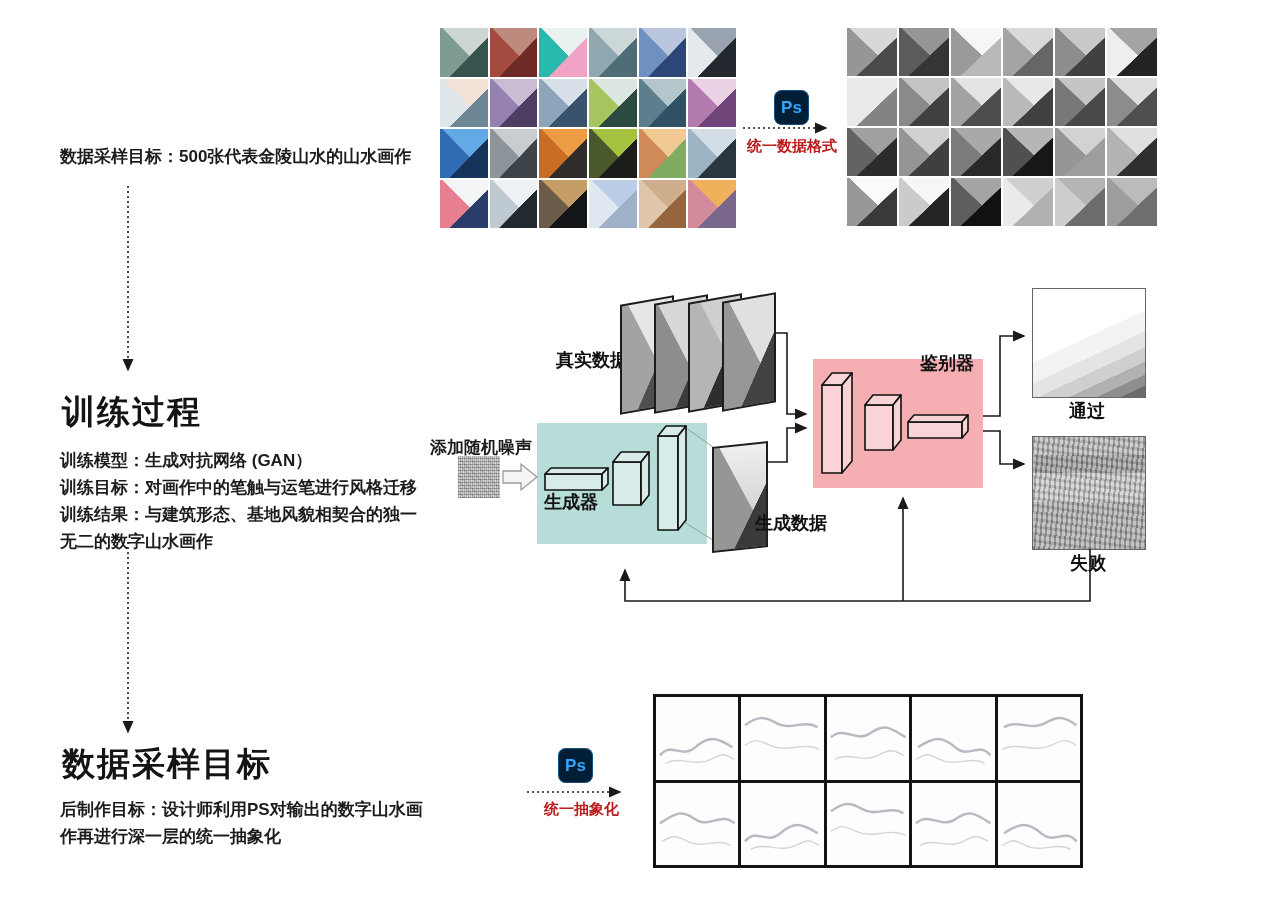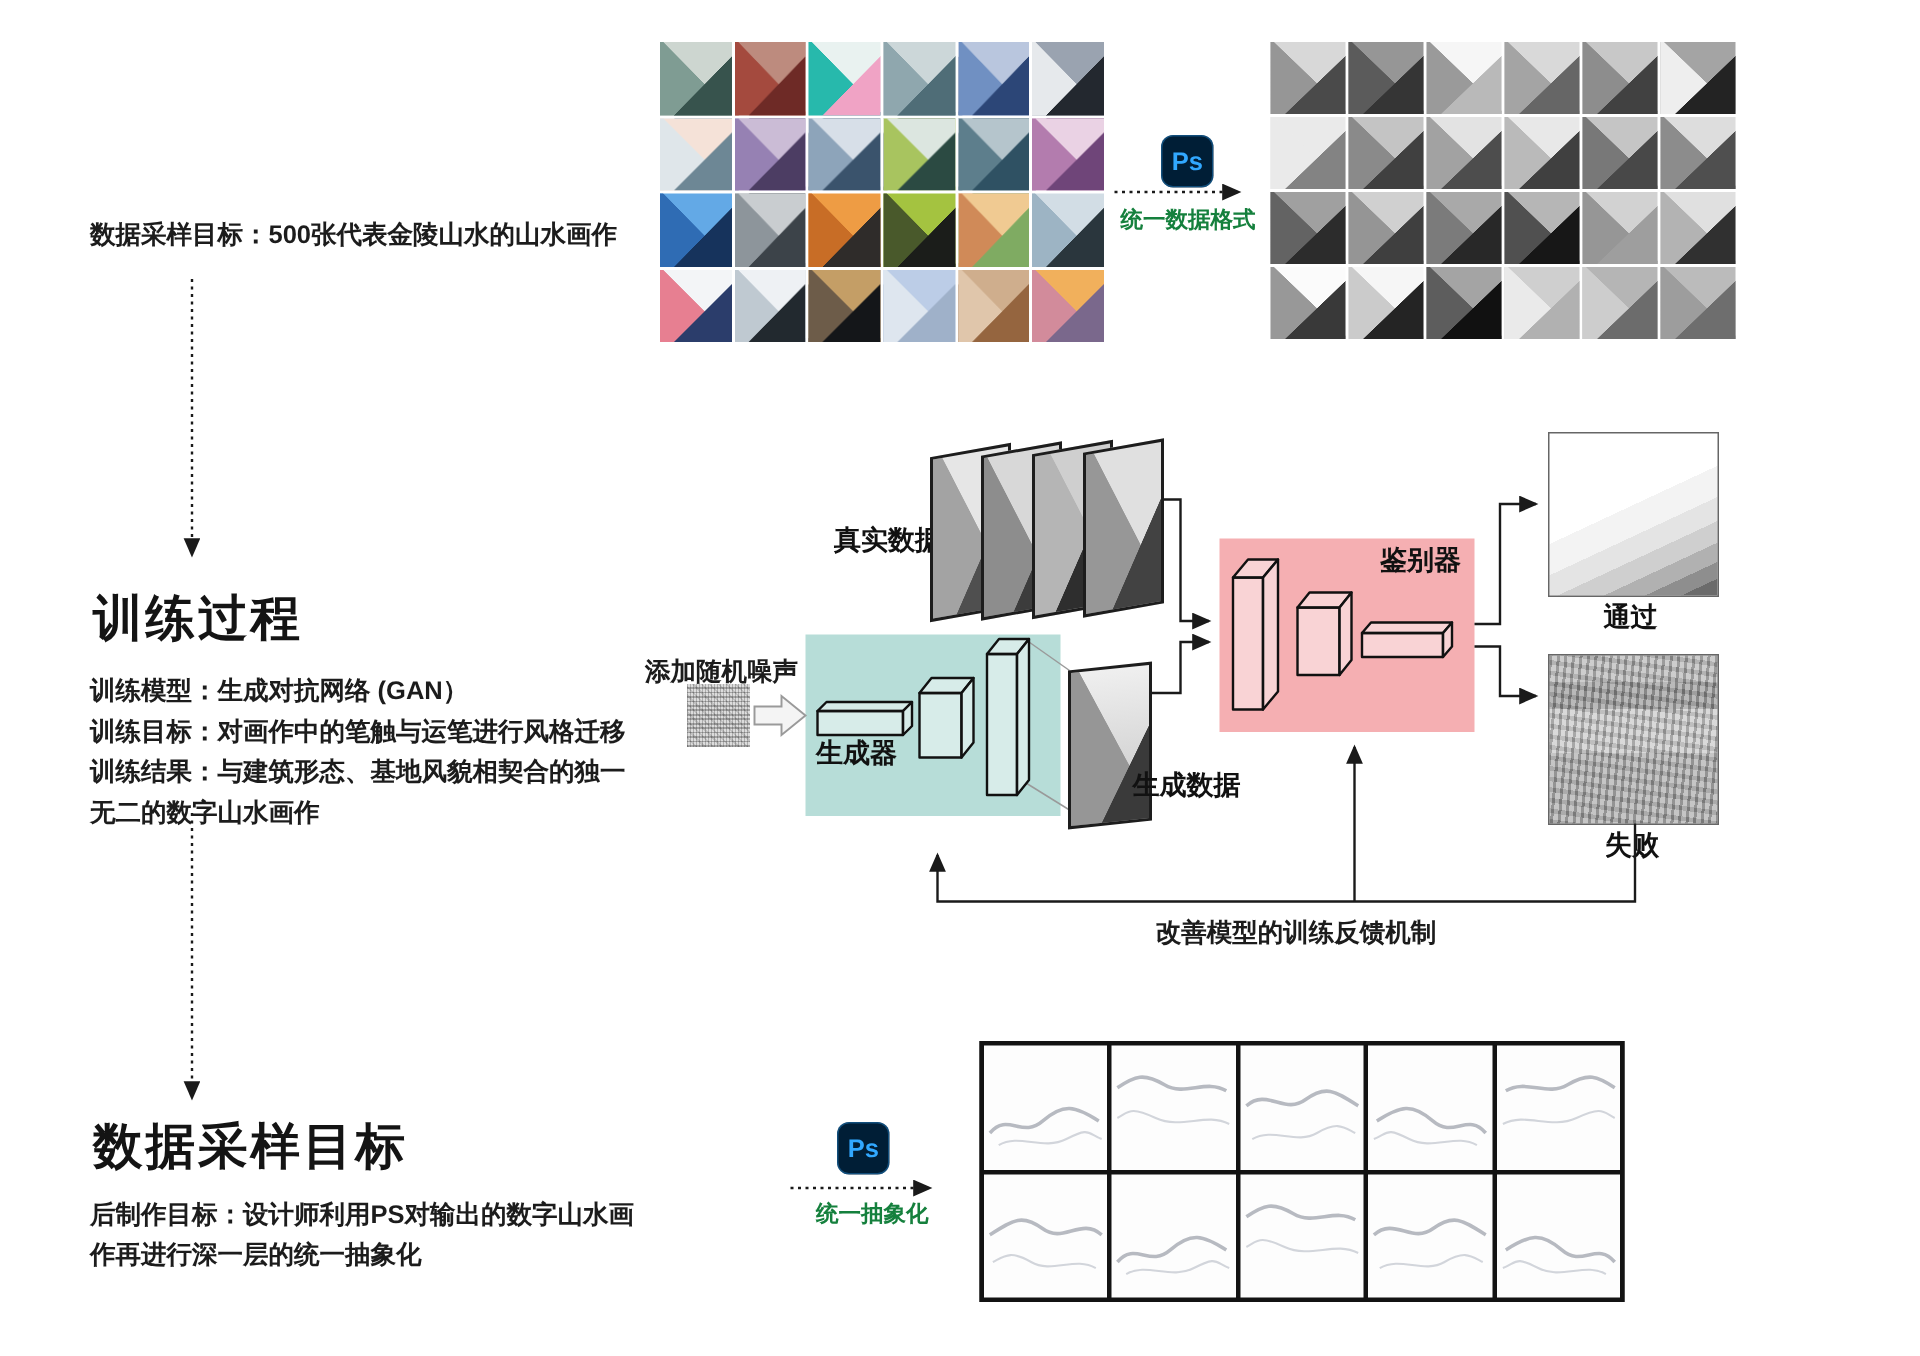--- a/index.html
+++ b/index.html
@@ -2,21 +2,21 @@
 <html><head>
 <meta charset="utf-8">
 <style>
   html,body{margin:0;padding:0;background:#fff;}
   .canvas{position:relative;width:1280px;height:904px;background:#fff;overflow:hidden;
           font-family:"Liberation Sans","DejaVu Sans",sans-serif;color:#111;}
   .abs{position:absolute;}
   .title{font-size:33px;font-weight:700;letter-spacing:2px;color:#141414;white-space:nowrap;}
   .body{font-size:17px;font-weight:600;color:#1c1c1c;line-height:27px;}
   .dlabel{font-size:18px;font-weight:600;color:#111;white-space:nowrap;}
-  .small{font-size:15px;font-weight:600;color:#15803d;white-space:nowrap;}
+  .small{font-size:15px;font-weight:600;color:#b91c1c;white-space:nowrap;}
 
   
   .psbadge{width:35px;height:35px;border-radius:8px;display:flex;align-items:center;justify-content:center;
            font-size:17px;font-weight:700;box-shadow:inset 0 0 0 1px rgba(49,168,255,.35);}
 
   
   .mgrid{display:grid;grid-template-columns:repeat(6,1fr);grid-template-rows:repeat(4,1fr);gap:2px;}
   .mcell{width:100%;height:100%;}
   .grayify{filter:grayscale(1) contrast(1.05);}
 
@@ -135,29 +135,28 @@
   <div class="abs body" style="left:430px;top:434px;">添加随机噪声</div>
   <div class="abs noise" style="left:458px;top:456px;"></div>
 
   <div id="gen-box" class="ganbox" style="left: 537px; top: 423px; width: 170px; height: 121px; background: rgb(183, 221, 216);"></div>
   <div class="abs dlabel" style="left:544px;top:490px;z-index:5;">生成器</div>
 
   <div class="abs genimg" style="left:712px;top:444px;z-index:5;"></div>
   <div class="abs dlabel" style="left:755px;top:511px;z-index:6;">生成数据</div>
 
   <div id="disc-box" class="ganbox" style="left: 813px; top: 359px; width: 170px; height: 129px; background: rgb(245, 175, 178);"></div>
-  <div class="abs dlabel" style="left:920px;top:361px;z-index:5;">鉴别器</div>
+  <div class="abs dlabel" style="left:920px;top:351px;z-index:5;">鉴别器</div>
 
   <div class="abs passimg" style="left:1032px;top:288px;"></div>
   <div class="abs dlabel" style="left:1069px;top:399px;">通过</div>
 
   <div class="abs failimg" style="left:1032px;top:436px;"></div>
   <div class="abs dlabel" style="left:1070px;top:551px;">失败</div>
 
-  <div class="abs body" style="left:768px;top:608px;width:192px;text-align:center;">改善模型的训练反馈机制</div>
 
   <div class="abs title" style="left:62px;top:742px;">数据采样目标</div>
   <div class="abs body" style="left:60px;top:796px;width:376px;">后制作目标：设计师利用PS对输出的数字山水画作再进行深一层的统一抽象化</div>
 
   <div class="abs psbadge" style="left: 558px; top: 748px; background: rgb(0, 30, 54); color: rgb(49, 168, 255);">Ps</div>
   <div class="abs small" style="left:544px;top:800px;">统一抽象化</div>
 
   <div id="sketch-grid" class="abs sketchgrid" style="left:653px;top:694px;width:424px;height:168px;">
       <div class="scell">
         <svg viewBox="0 0 84 82" preserveAspectRatio="none">

